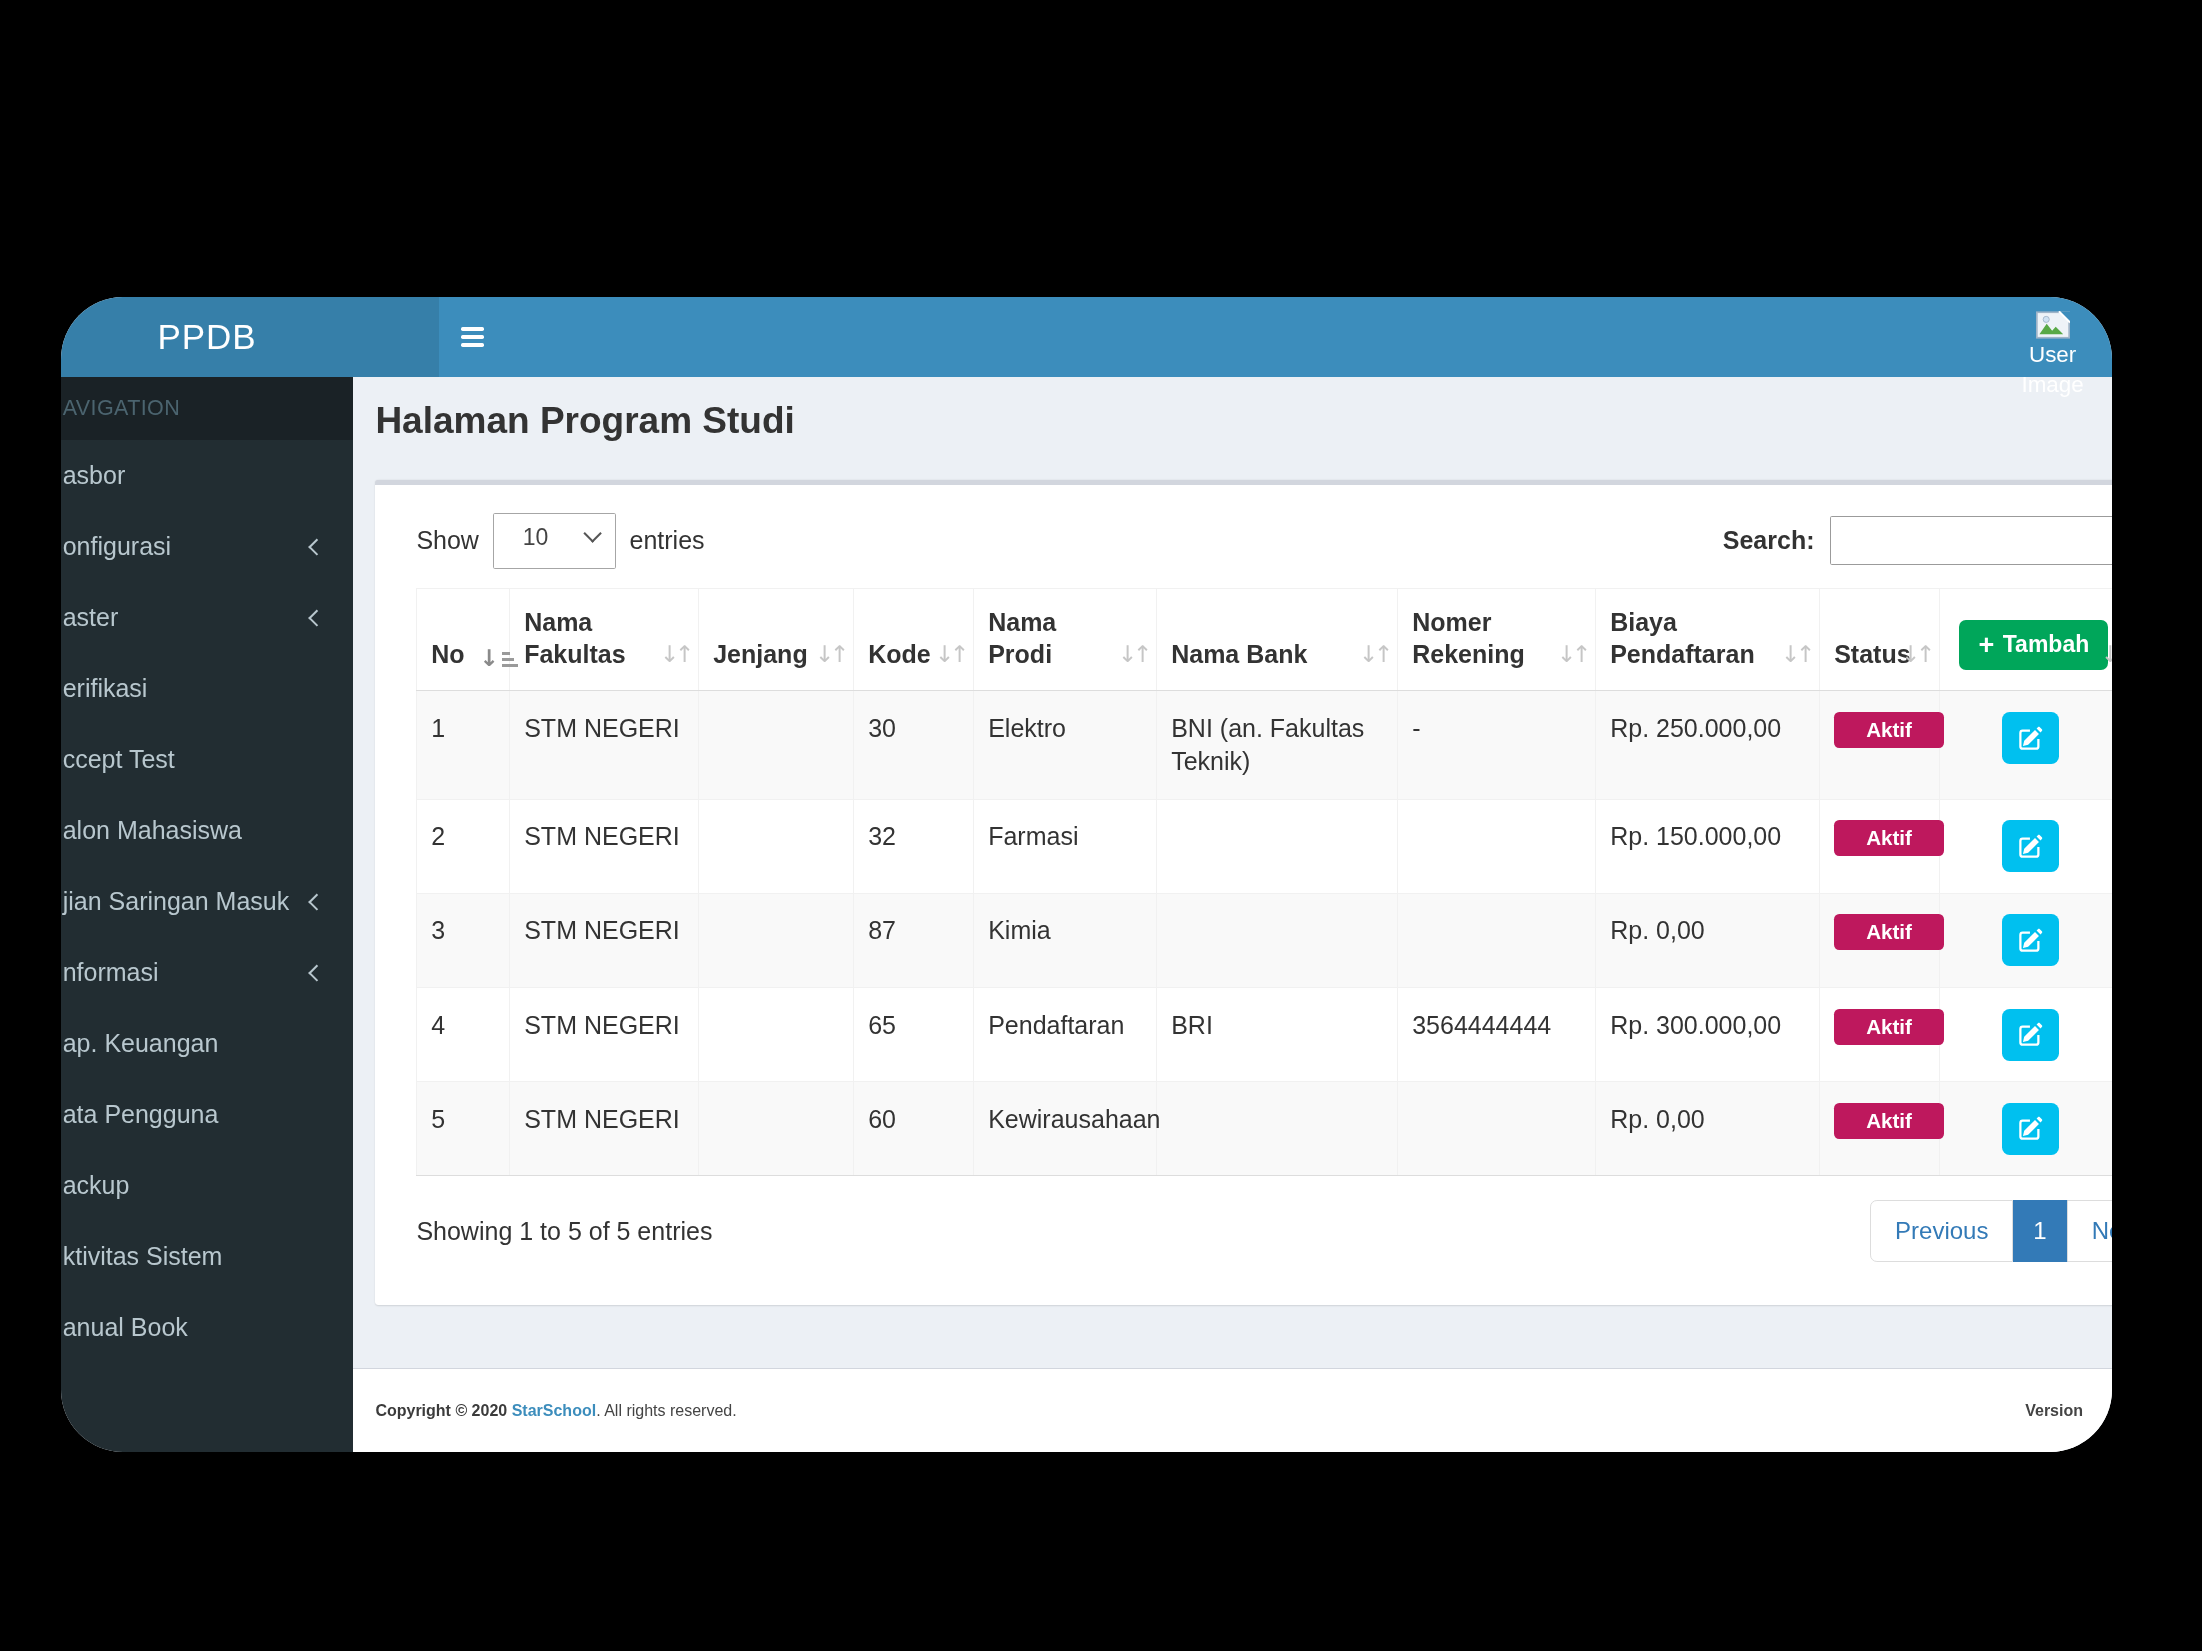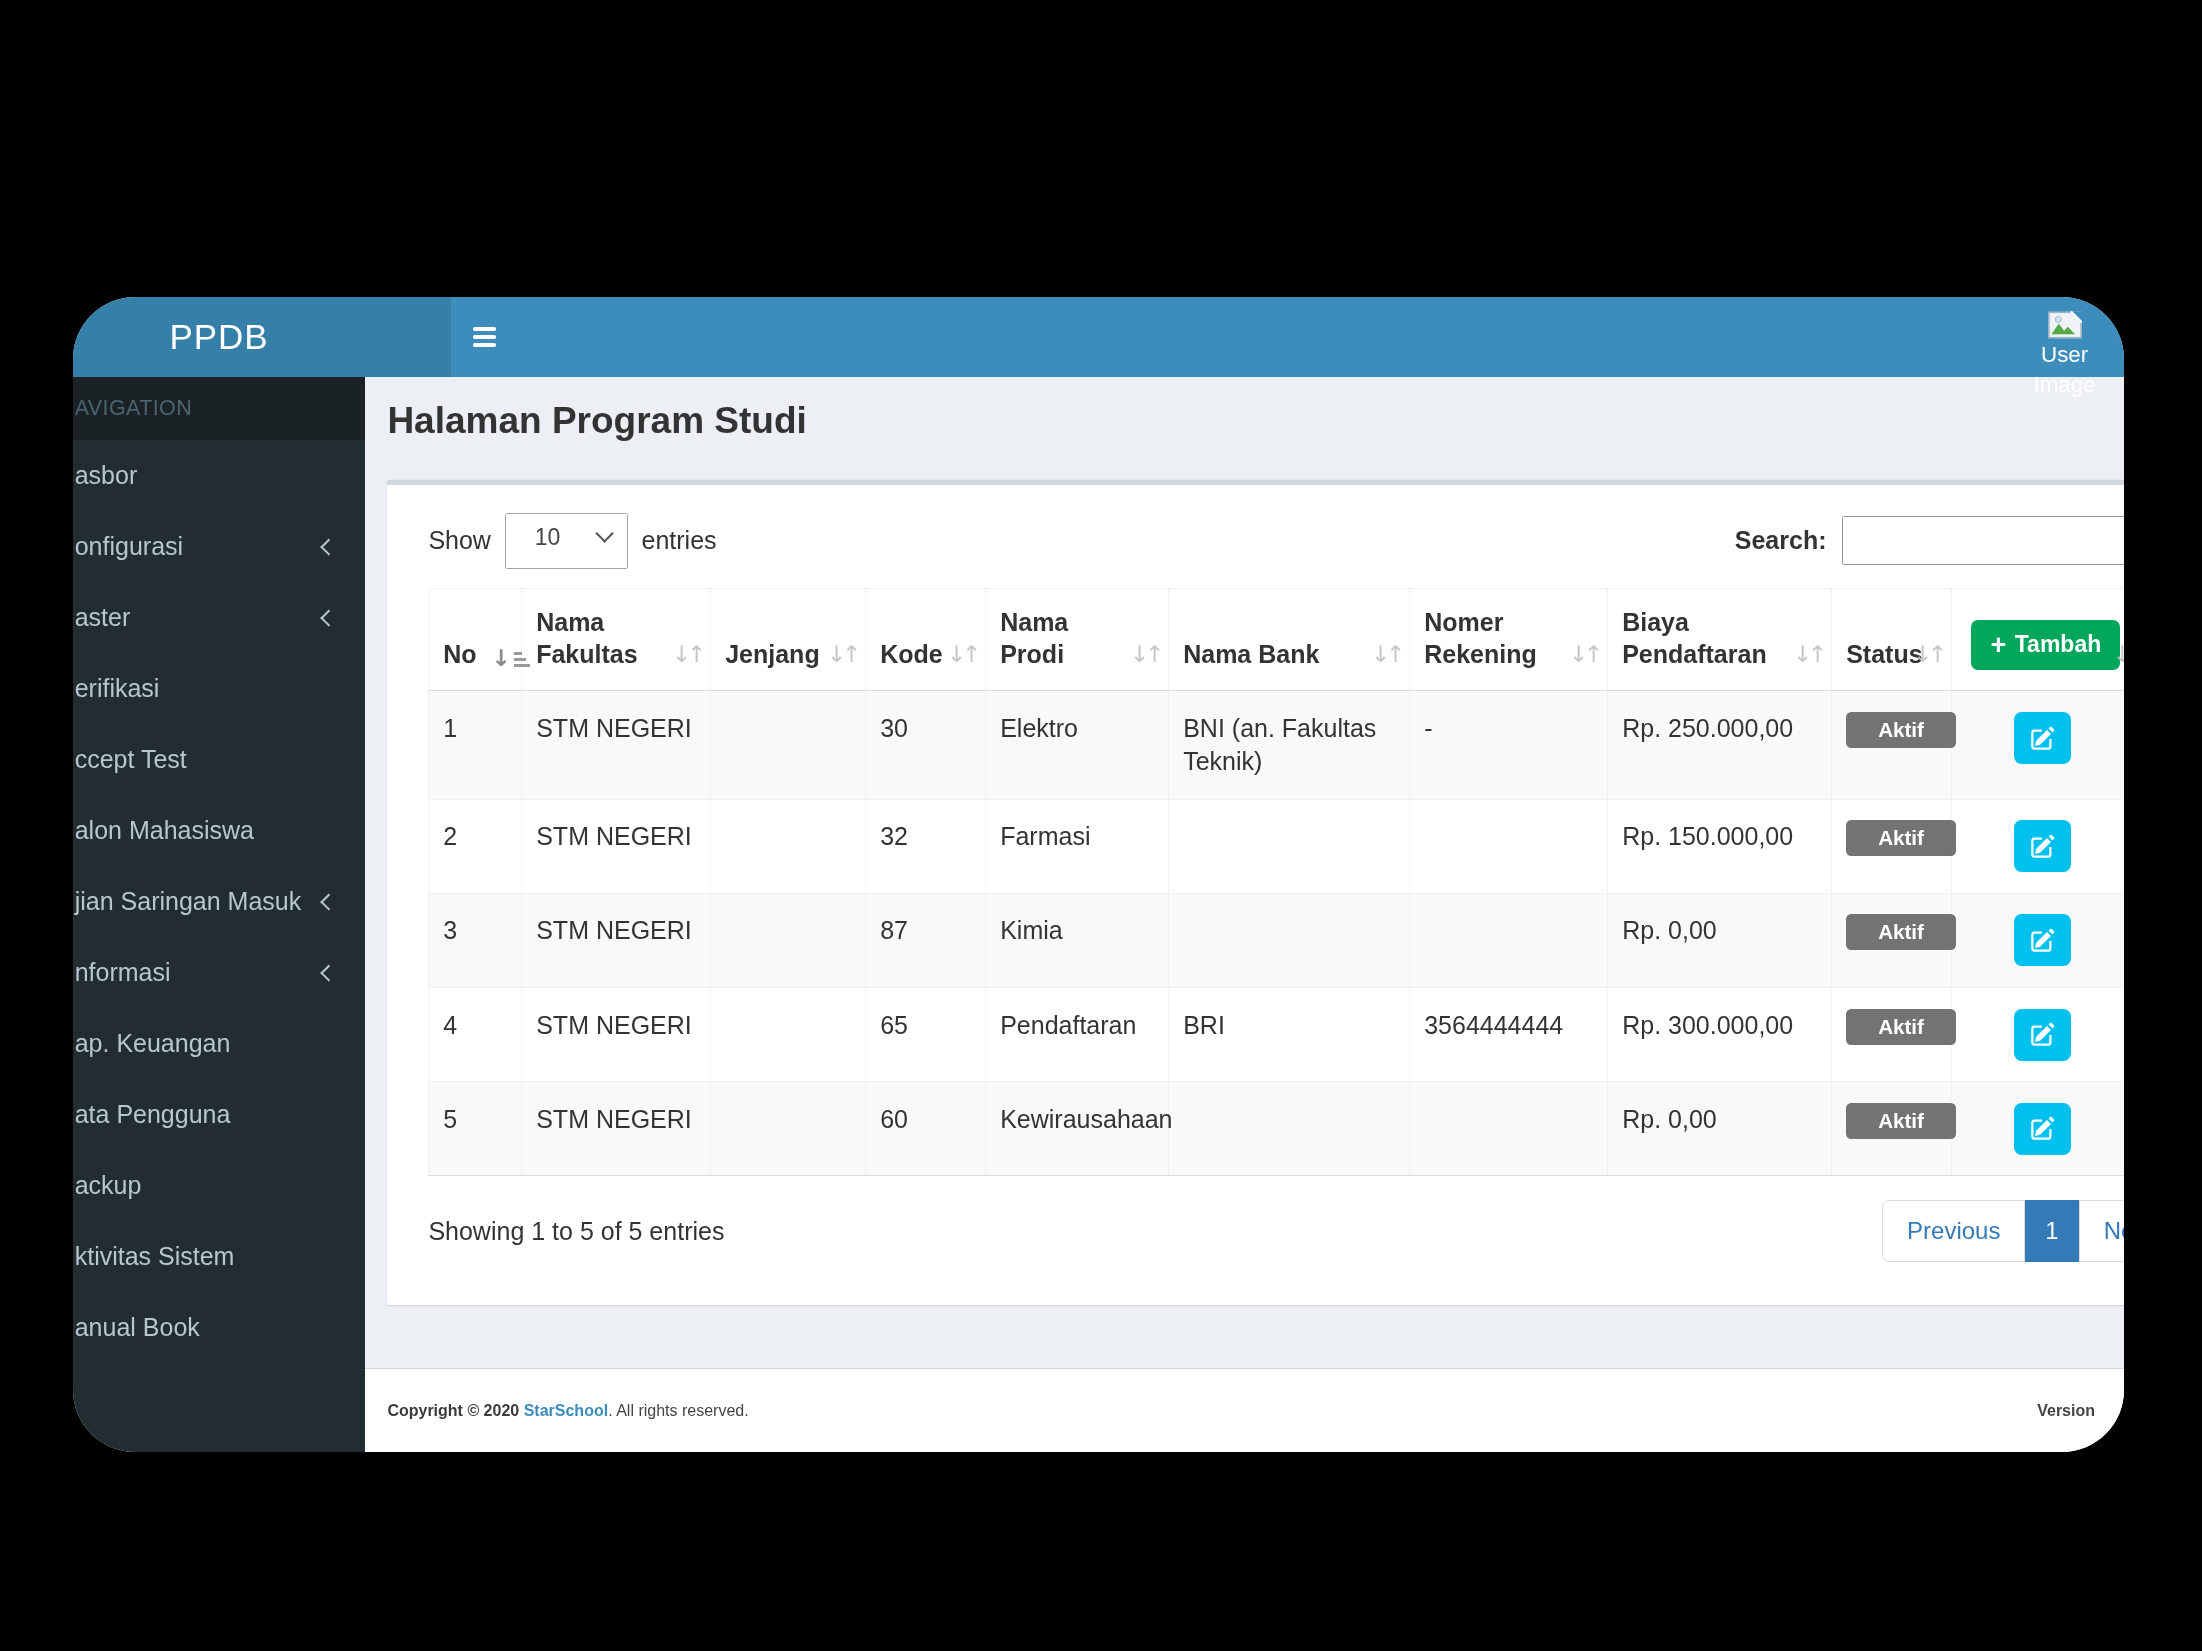--- a/index.html
+++ b/index.html
@@ -1,21 +1,21 @@
 <!DOCTYPE html>
 <html style="font-size:13.8px"><head>
 <meta charset="utf-8">
 <style>
   html,body{margin:0;padding:0;}
   body{
     width:2203px;height:1652px;background:#000;position:relative;overflow:hidden;
     font-family:"Liberation Sans","DejaVu Sans",sans-serif;color:#333;
   }
   .window{
-    position:absolute;left:73px;top:297px;width:2051px;height:1155px;
+    position:absolute;left:61px;top:297px;width:2051px;height:1155px;
     border-radius:62px;overflow:hidden;background:#ecf0f5;
     display:flex;flex-direction:column;
   }
   
   .topbar{height:80px;display:flex;flex:0 0 80px;position:relative;z-index:6;}
   .logo{
     width:292px;flex:0 0 292px;background:#367fa9;color:#fff;
     display:flex;align-items:center;justify-content:center;padding-right:86px;
     font-size:35px;letter-spacing:0.9px;cursor:pointer;
   }
@@ -91,21 +91,21 @@
   }
   .sort-num{position:absolute;left:62px;bottom:20.6px;display:flex;align-items:flex-end;gap:3.4px;}
   .sort-num .arr{color:#8a8a8a;font-size:23px;line-height:23px;font-family:"DejaVu Sans",sans-serif;}
   .sort-num .bars{display:flex;flex-direction:column;gap:2.6px;align-items:flex-start;padding-bottom:2.6px;}
   .sort-num .bars i{display:block;height:3.4px;background:#9a9a9a;}
   .sort-num .bars i:nth-child(1){width:7.7px;}
   .sort-num .bars i:nth-child(2){width:12px;}
   .sort-num .bars i:nth-child(3){width:16.3px;}
   td.center{text-align:center;}
   .badge{
-    display:inline-block;background:#737373;color:#fff;font-weight:700;font-size:20.6px;
+    display:inline-block;background:#be185d;color:#fff;font-weight:700;font-size:20.6px;
     padding:6px 32px;border-radius:5.2px;line-height:24px;
   }
   .edit-btn{
     width:57px;height:52px;background:#00c0ef;border:none;border-radius:7.7px;cursor:pointer;
     display:inline-flex;align-items:center;justify-content:center;margin-left:48px;
   }
   td:last-child{text-align:left;}
   .add-btn{
     display:inline-flex;align-items:center;gap:8.6px;background:#00a65a;color:#fff;border:none;
     font-family:inherit;font-size:23px;font-weight:600;padding:11.2px 19px;border-radius:6.9px;cursor:pointer;

